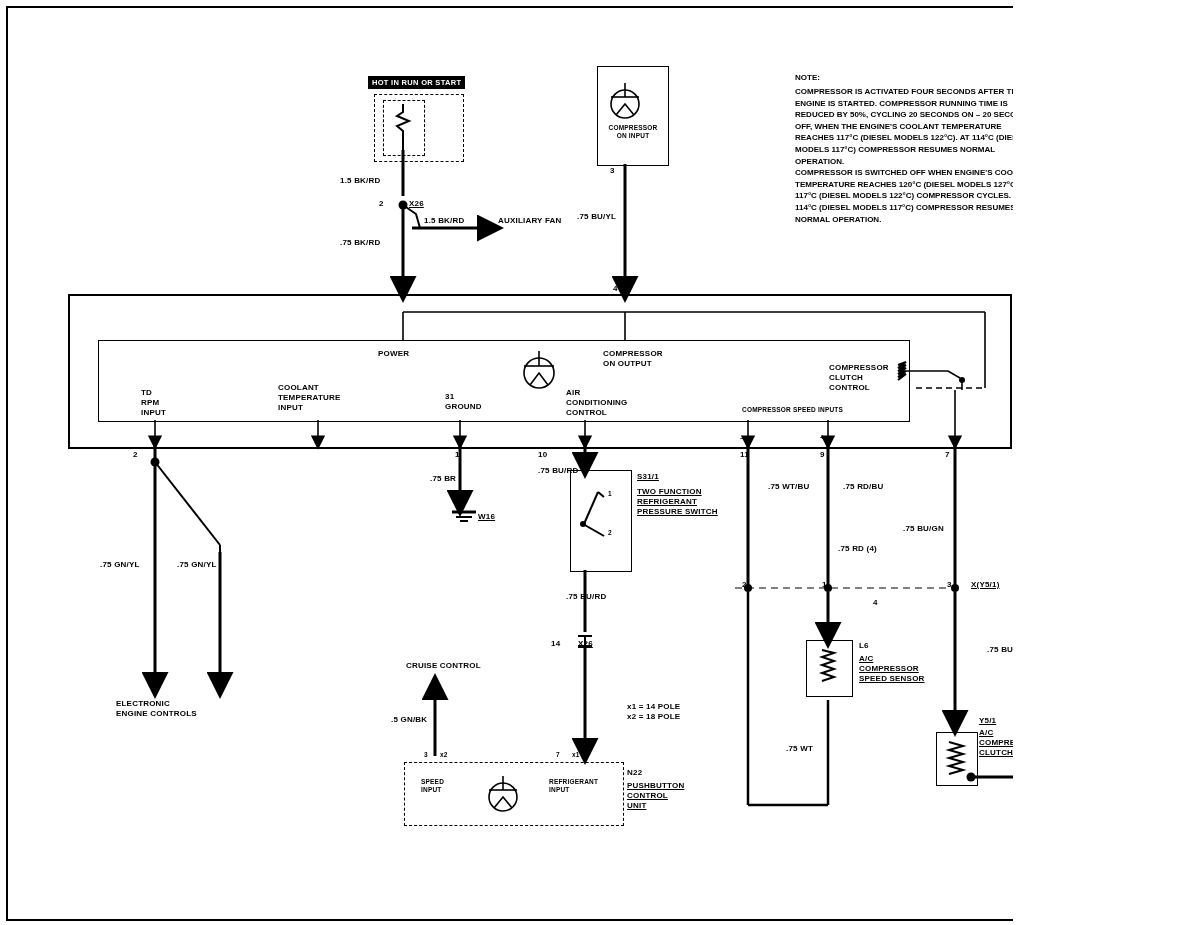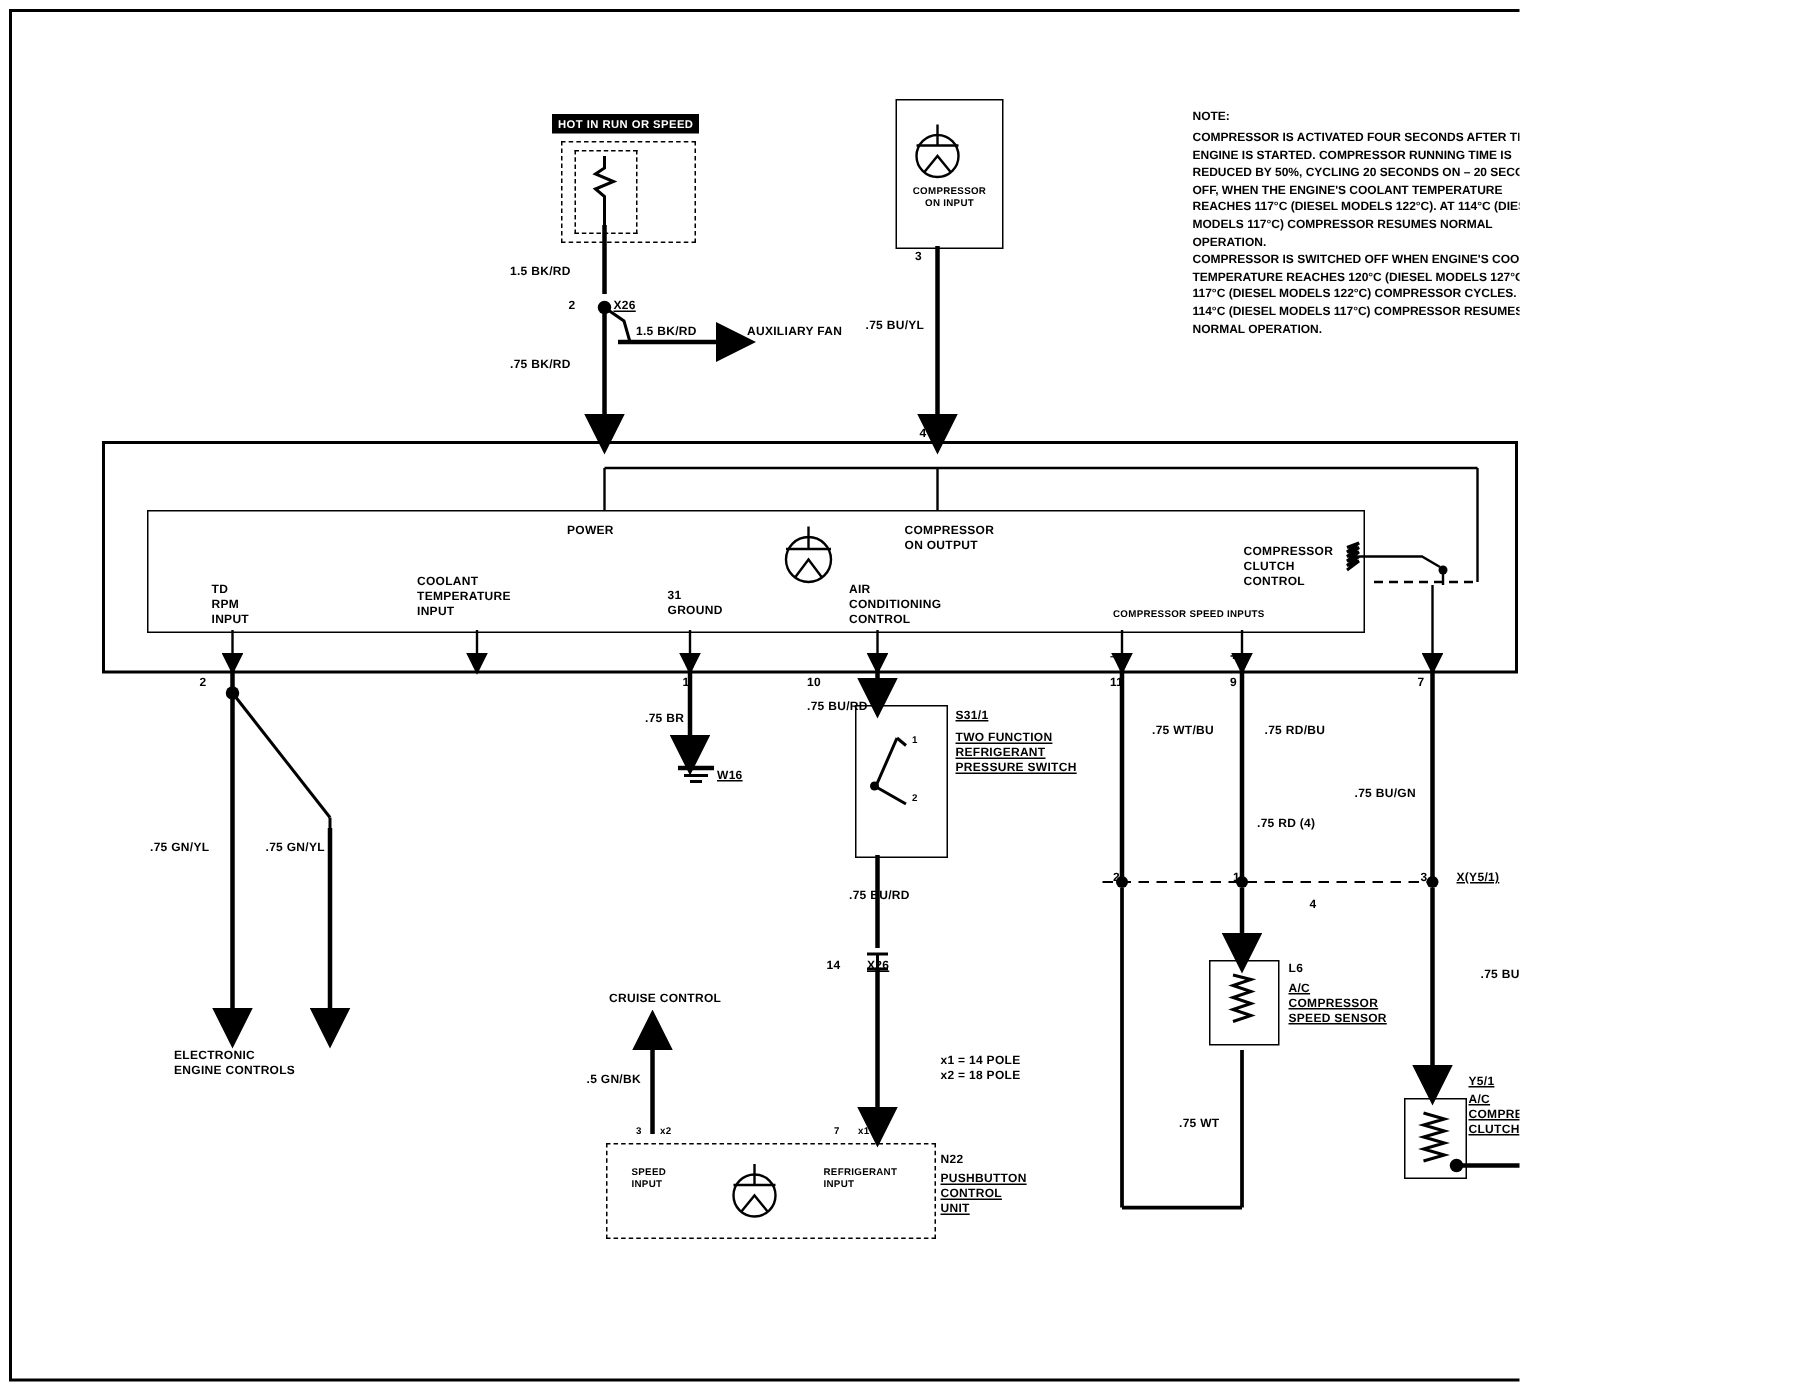--- a/index.html
+++ b/index.html
@@ -29,21 +29,21 @@
 OFF, WHEN THE ENGINE'S COOLANT TEMPERATURE
 REACHES 117°C (DIESEL MODELS 122°C). AT 114°C (DIESEL
 MODELS 117°C) COMPRESSOR RESUMES NORMAL
 OPERATION.
 COMPRESSOR IS SWITCHED OFF WHEN ENGINE'S COOLANT
 TEMPERATURE REACHES 120°C (DIESEL MODELS 127°C). AT
 117°C (DIESEL MODELS 122°C) COMPRESSOR CYCLES. AT
 114°C (DIESEL MODELS 117°C) COMPRESSOR RESUMES
 NORMAL OPERATION.</div>
 
-  <div class="hotbar" style="left:368px;top:76px;">HOT IN RUN OR SPEED</div>
+  <div class="hotbar" style="left:368px;top:76px;">HOT IN RUN OR START</div>
 
   <div class="dash" style="left:374px;top:94px;width:88px;height:66px;"></div>
   <div class="dash" style="left:383px;top:100px;width:40px;height:54px;"></div>
 
   <div class="lbl xs" style="left:404px;top:100px;"></div>
   <div class="lbl ul" style="left:386px;top:115px;"></div>
   <div class="lbl xs" style="left:386px;top:128px;"></div>
   <div class="lbl xs ul" style="left:466px;top:99px;"></div>
   <div class="lbl ul" style="left:466px;top:110px;"></div>
 

